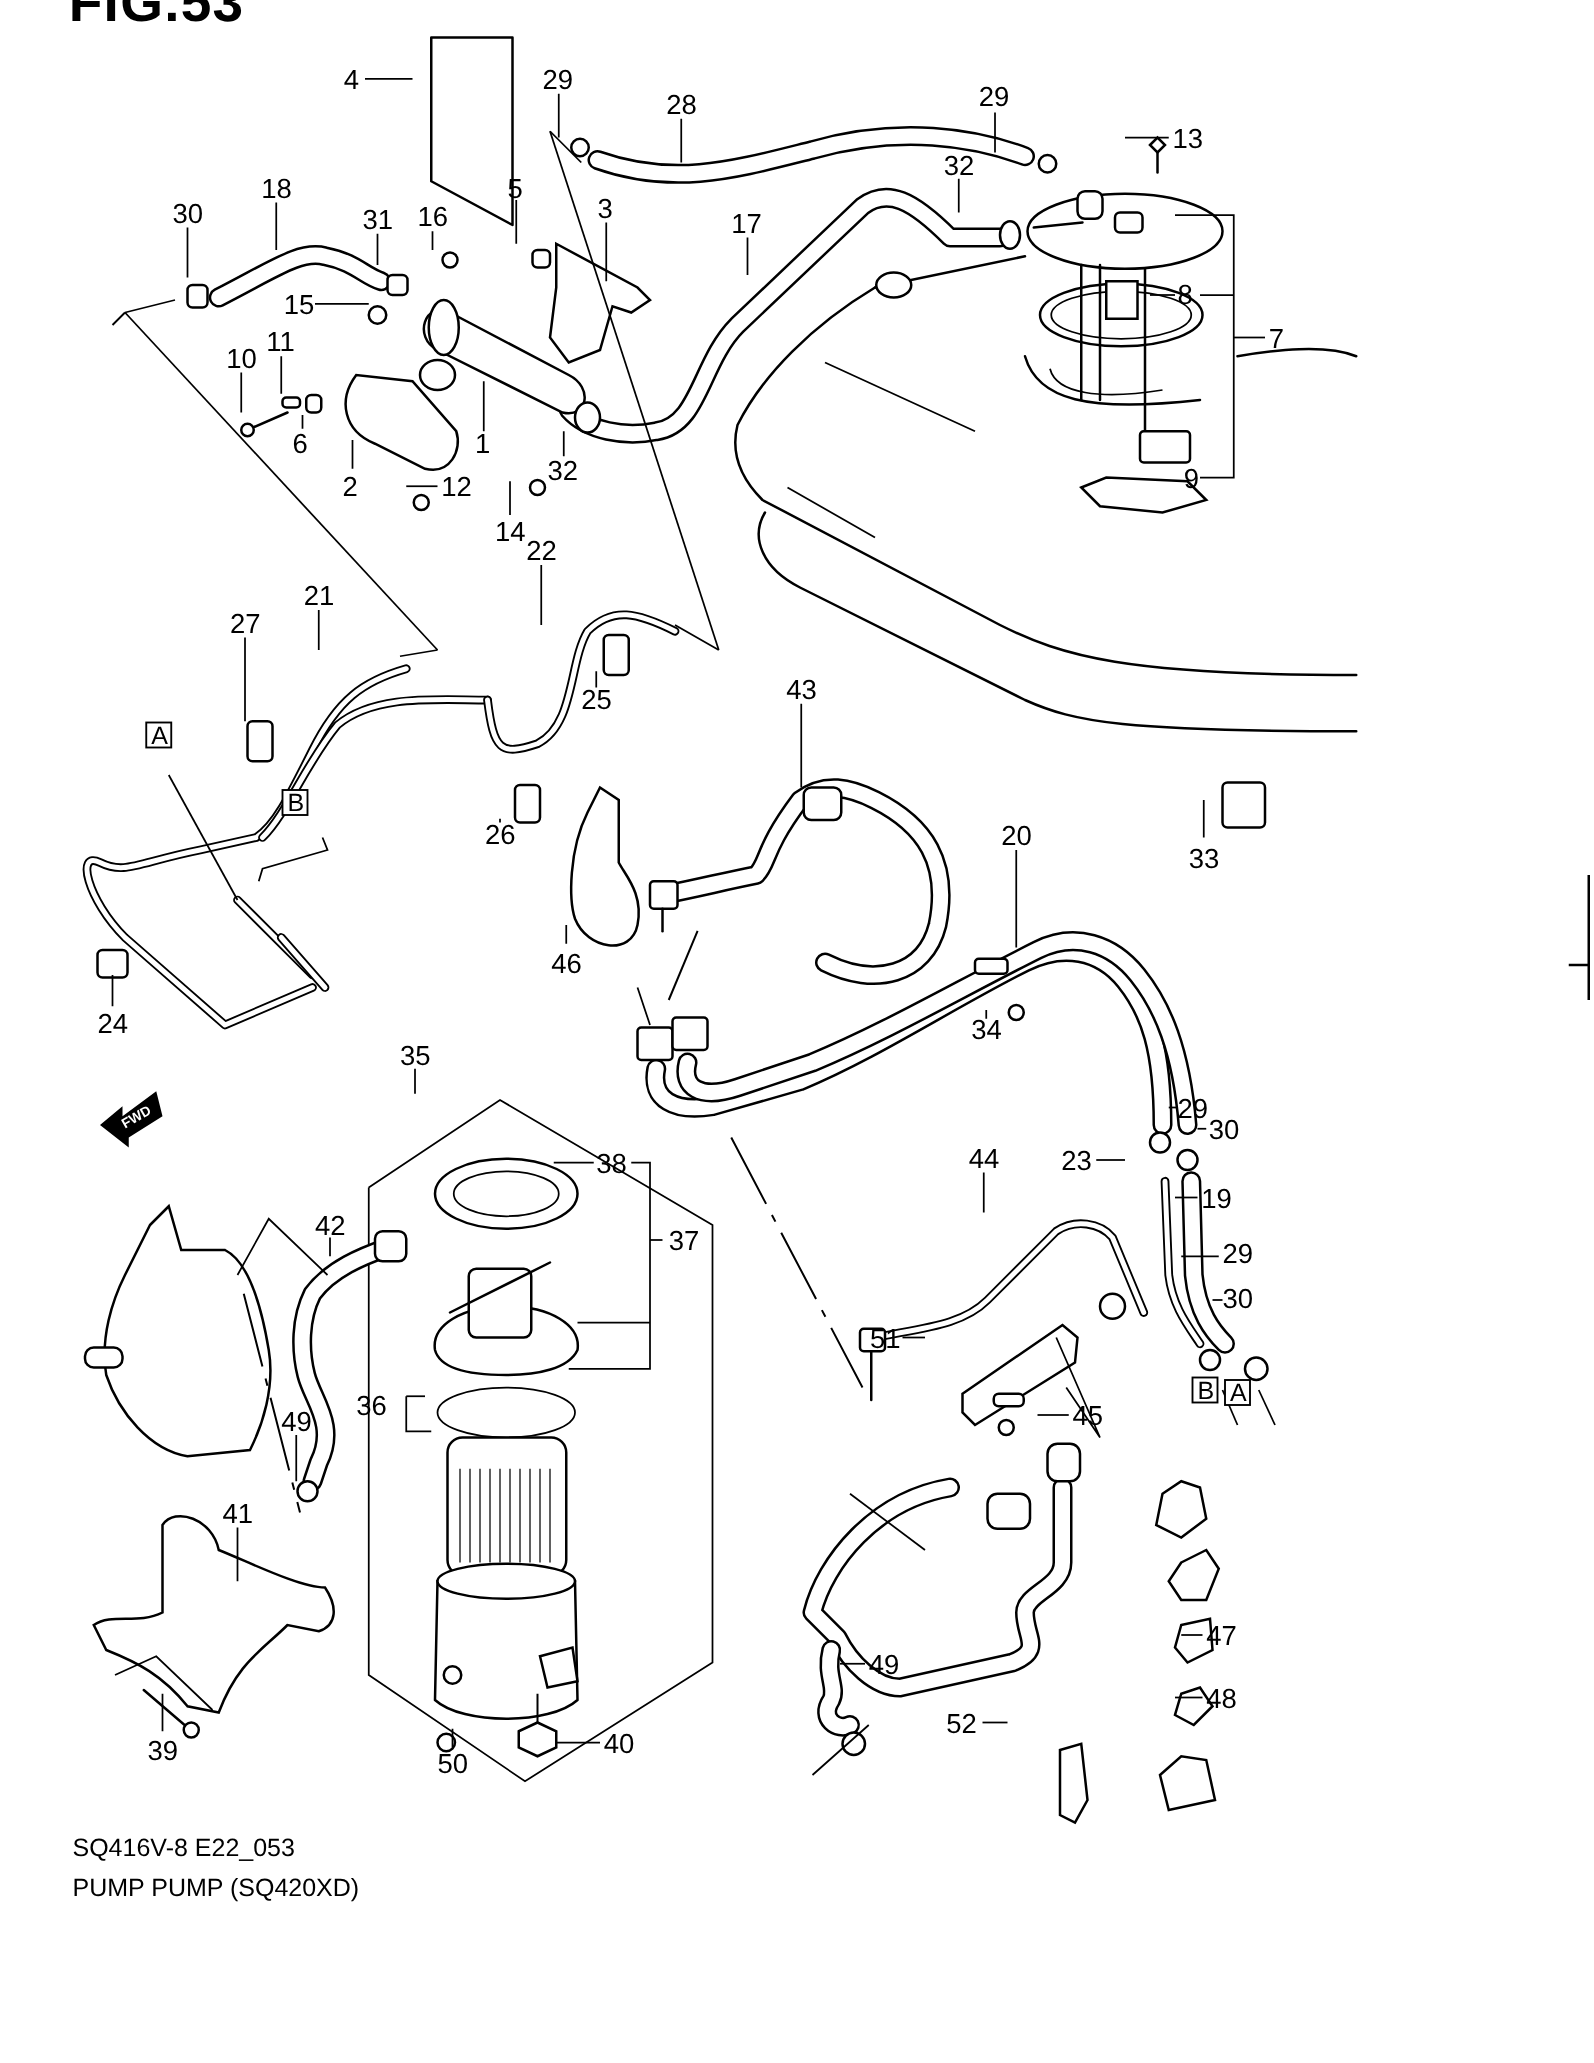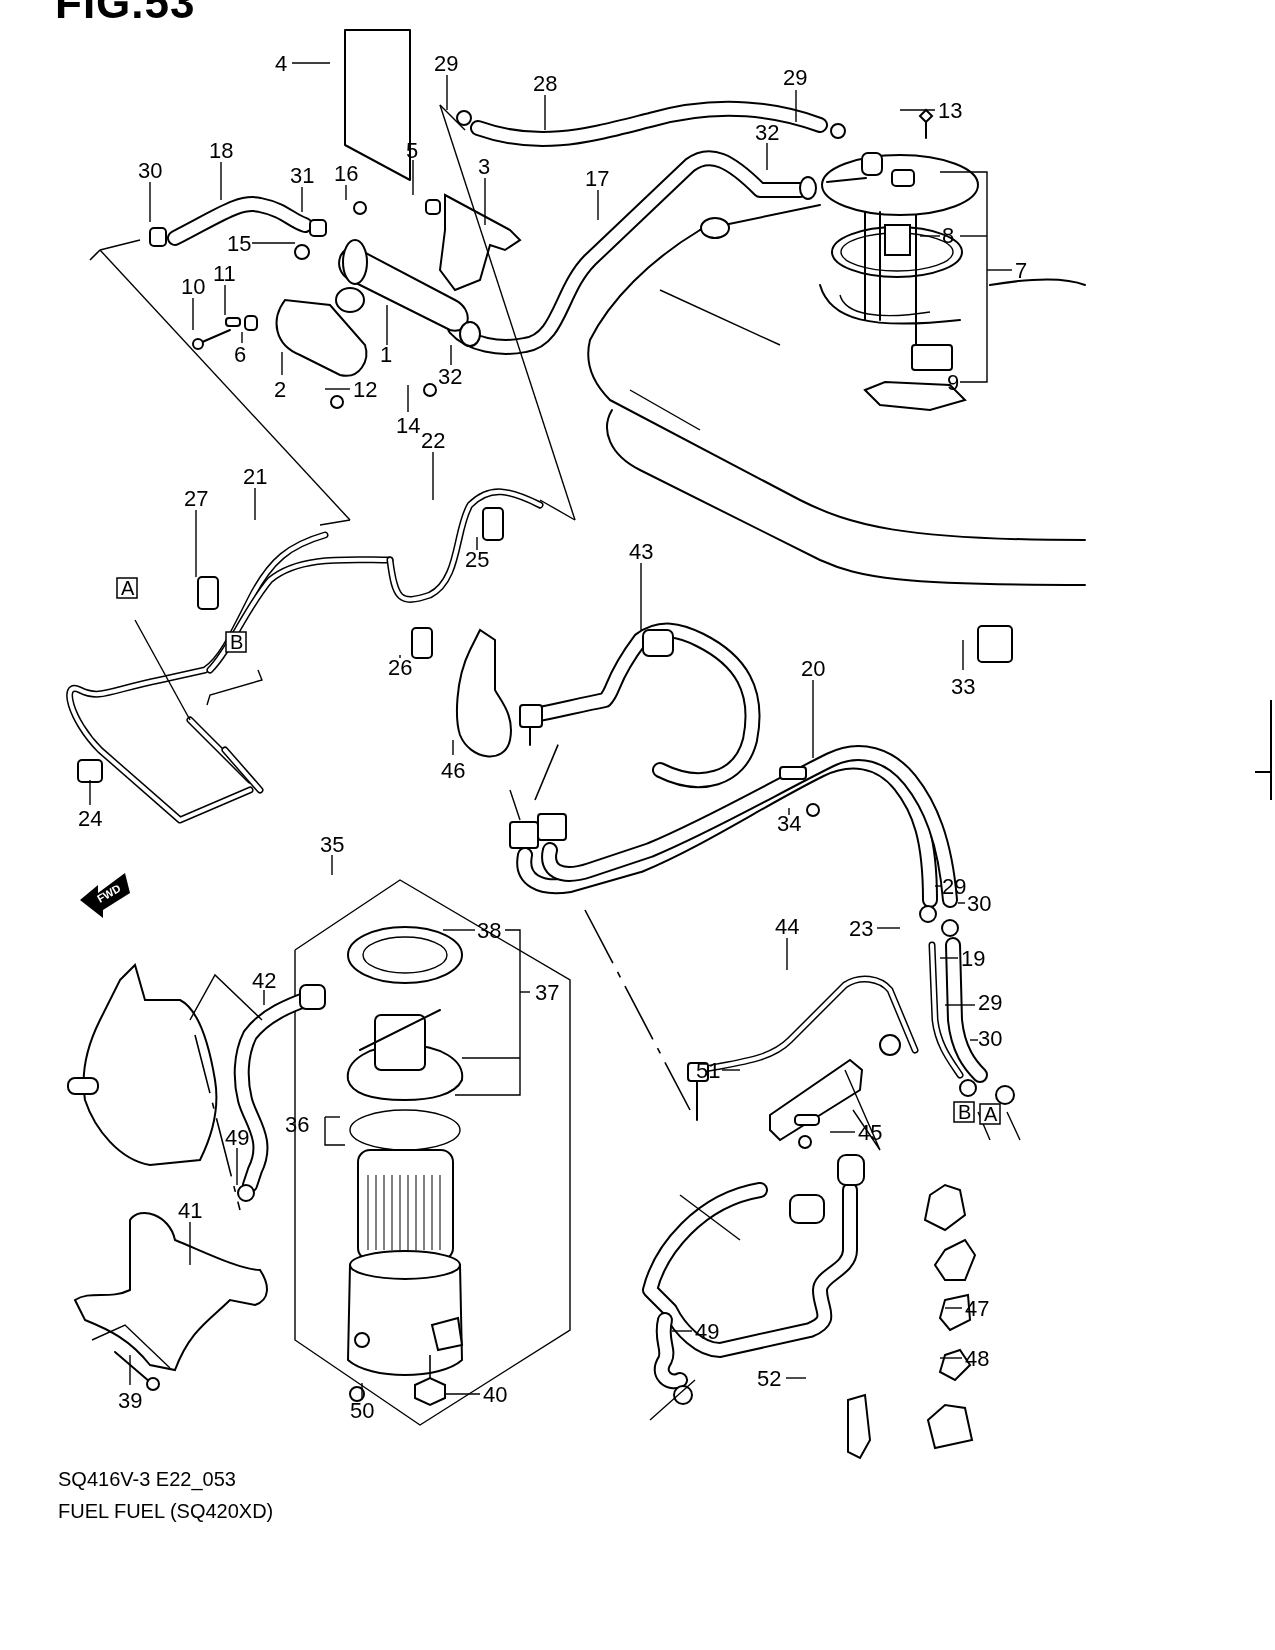--- a/index.html
+++ b/index.html
@@ -375,14 +375,14 @@
     <line class="thin" x1="362" y1="1383" x2="362" y2="1398"></line>
     <text class="callout" x="350" y="1418">50</text>
     <line class="thin" x1="445" y1="1394" x2="480" y2="1394"></line>
     <text class="callout" x="483" y="1402">40</text>
   </g>
 </svg>
 
 <div class="edge-mark"></div>
 <div class="edge-tick"></div>
 
-<div class="caption code">SQ416V-3 E22_053</div>
-<div class="caption name">FUEL FUEL (SQ420XD)</div>
+<div class="caption code">SQ416V-8 E22_053</div>
+<div class="caption name">PUMP PUMP (SQ420XD)</div>
 
 </body></html>

